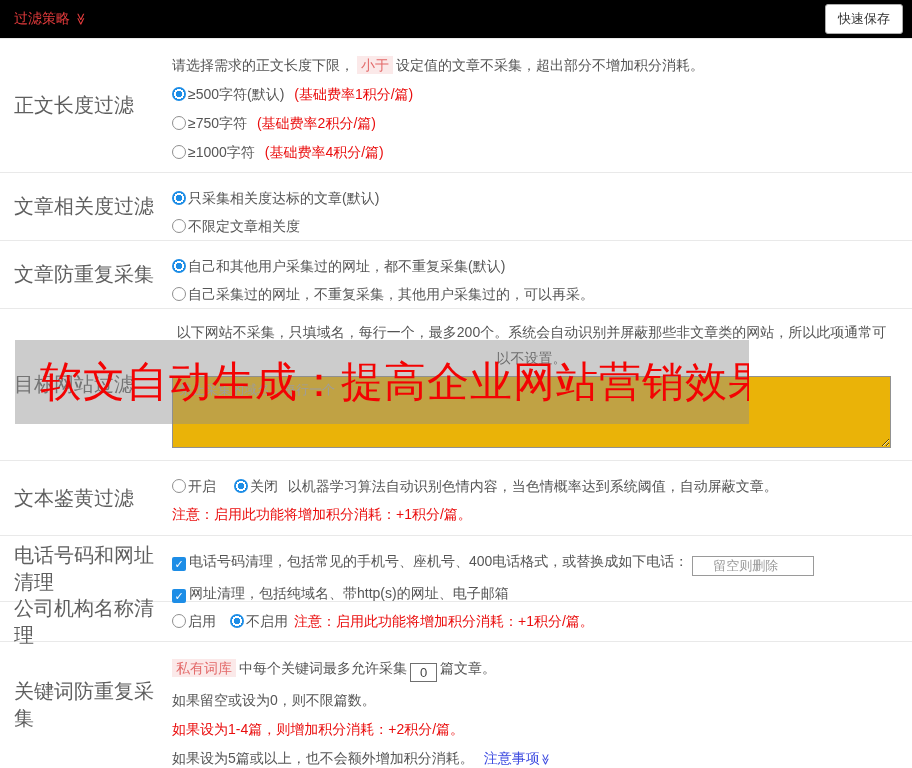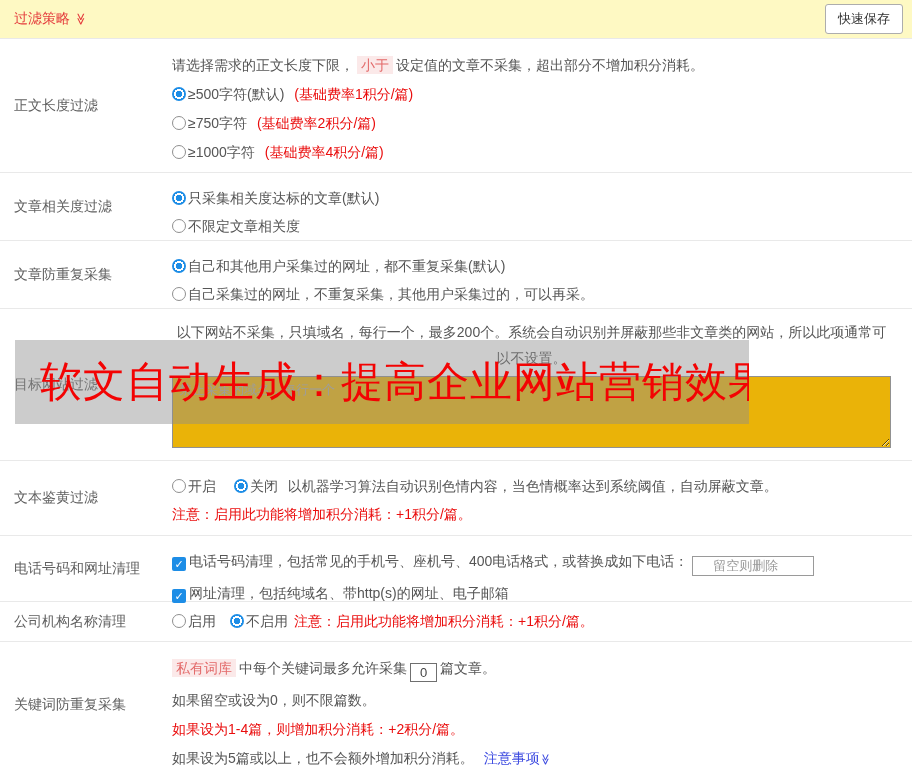--- a/index.html
+++ b/index.html
@@ -1,32 +1,32 @@
 <!DOCTYPE html>
 <html><head>
 <meta charset="utf-8">
 <style>
   * { margin:0; padding:0; box-sizing:border-box; }
   html,body { width:912px; height:768px; overflow:hidden; background:#fff;
     font-family:"Liberation Sans","DejaVu Sans",sans-serif; }
   .page { position:relative; width:912px; height:768px; background:#fff; }
 
   
-  .topbar { height:38px; background:#fef9c3; display:flex; align-items:center;
+  .topbar { height:38px; background:#000000; display:flex; align-items:center;
     justify-content:space-between; padding:0 9px 0 14px; }
   .topbar-title { color:#e43b3c; font-size:14px; display:flex; align-items:center; gap:5px; }
   .chev-dbl { display:inline-block; transform:rotate(90deg); font-size:12px; line-height:1; }
   .save-btn { background:#fff; border:1px solid #adadad; border-radius:3px;
     font-size:13px; color:#333; padding:5px 12px; cursor:pointer;
     font-family:"Liberation Sans","DejaVu Sans",sans-serif; }
 
   
   .row { display:flex; border-top:1px solid #e9e9e9; }
   .row-label { width:172px; min-width:172px; padding-left:14px;
-    display:flex; align-items:center; color:#5f5f5f; font-size:14px; }
+    display:flex; align-items:center; color:#5f5f5f; font-size:20px; }
   .row-content { flex:1; padding:8px 8px 8px 0; font-size:14px; color:#555; }
   .line { margin:7px 0; line-height:21px; }
 
   
   .r1 { height:134px; } .r2 { height:68px; } .r3 { height:68px;justify-content:center; }
   .r4 { height:152px; } .r5 { height:75px; } .r6 { height:66px; }
   .r7 { height:40px; } .r8 { height:127px; }
   .r1 .line { margin:8px 0; }
   .r7 .row-content { display:flex; align-items:center; }
   .r8 .line { margin:8px 0; }

